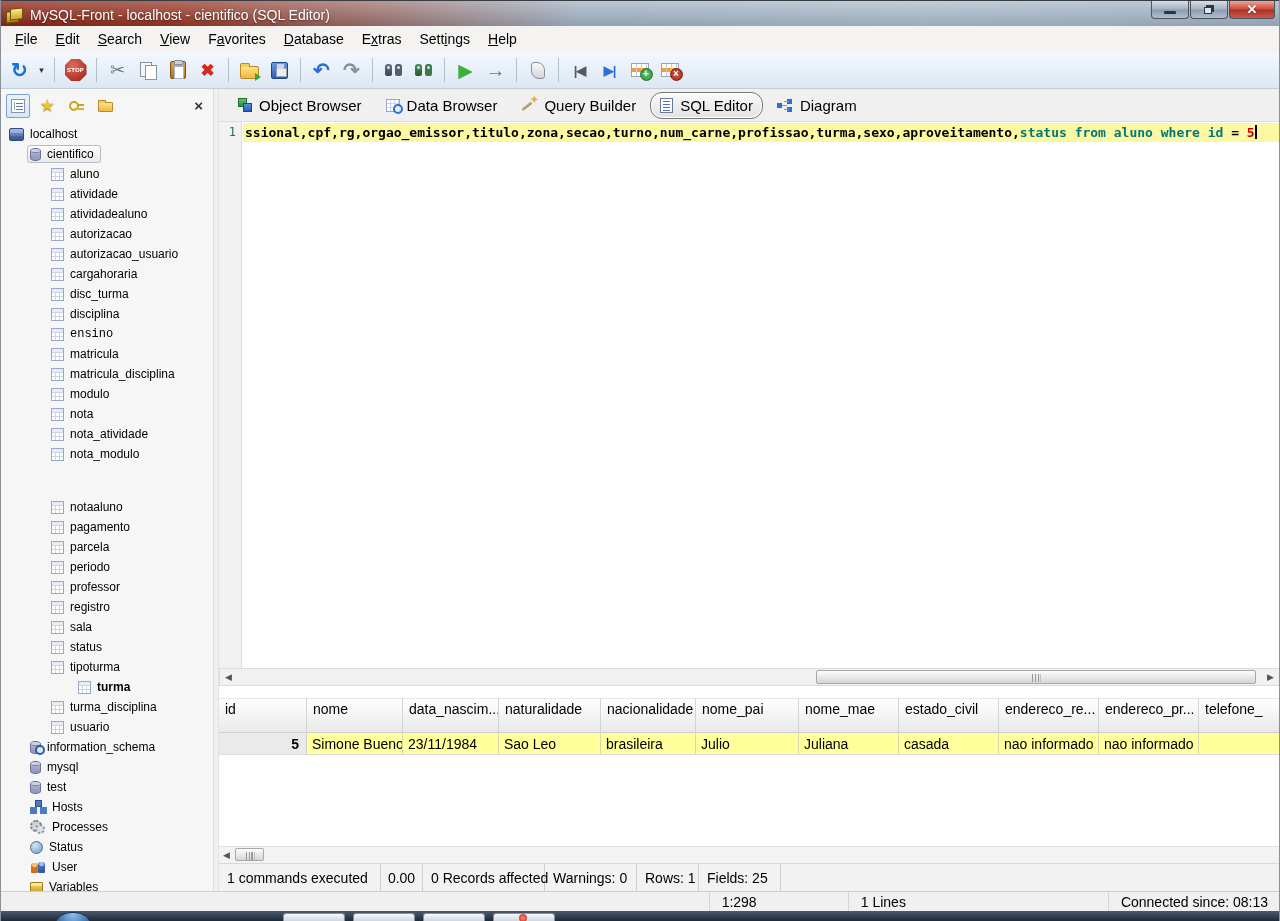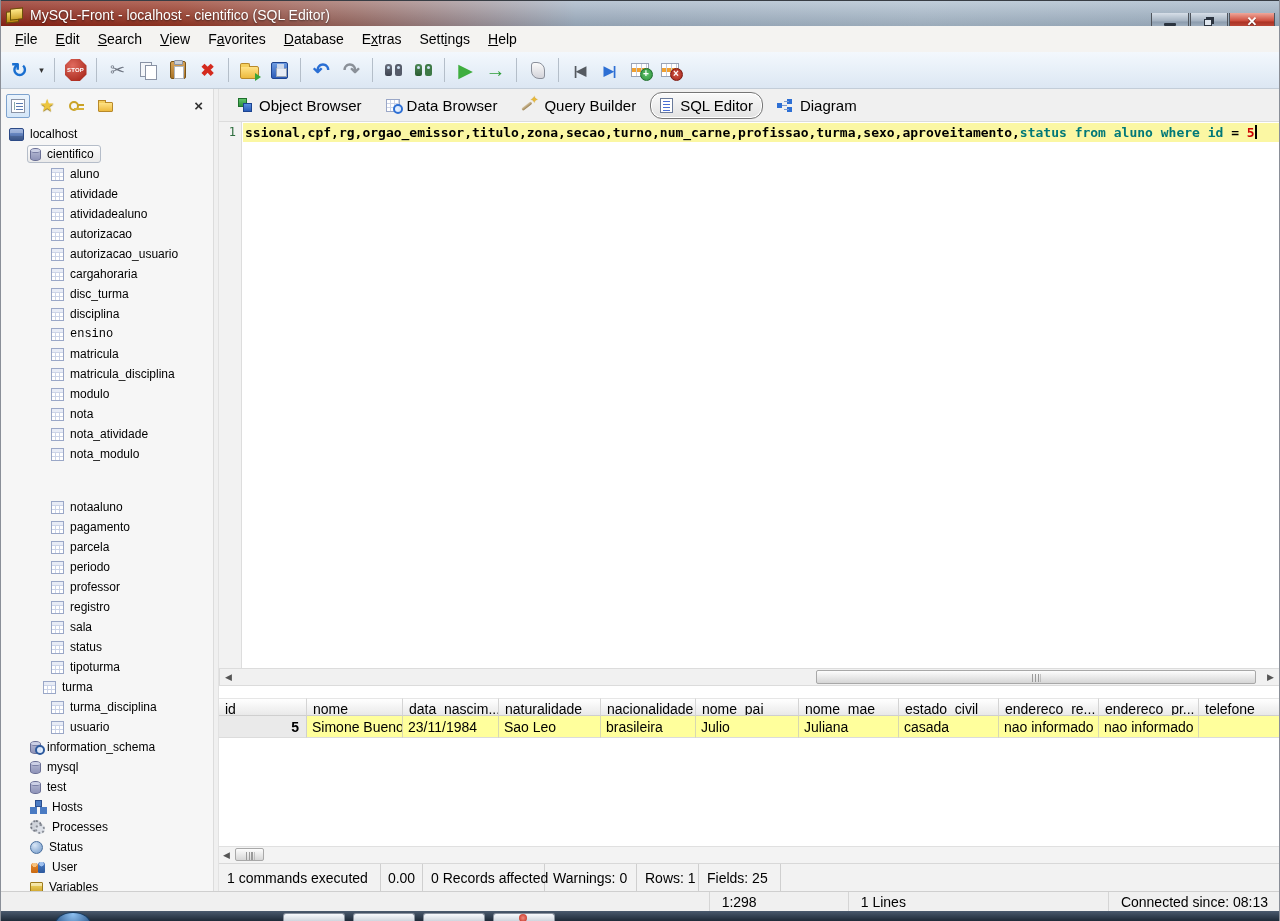--- a/index.html
+++ b/index.html
@@ -3,21 +3,21 @@
 <meta charset="utf-8">
 <style>
   * { margin:0; padding:0; box-sizing:border-box; }
   html,body { width:1280px; height:921px; overflow:hidden; }
   body { font-family:"Liberation Sans",sans-serif; background:#fff; position:relative; font-size:14px; color:#000; }
 
   
   .titlebar { position:absolute; left:0; top:0; width:1280px; height:28px;
     background:linear-gradient(to bottom, rgba(255,255,255,.28), rgba(0,0,0,.10)),
       linear-gradient(to right,#8c1d10 0%, #95321f 14%, #9a6a63 28%, #9fb0c3 45%, #a9bbcc 72%, #9db0c3 100%);
-    border-top:1px solid #383d44; display:flex; align-items:center; padding:12px 5px; }
+    border-top:1px solid #383d44; display:flex; align-items:center; padding:0 5px; }
   .app-icon { width:17px; height:15px; position:relative; }
   .app-icon::before { content:""; position:absolute; left:1px; top:4px; width:11px; height:10px;
     background:linear-gradient(#f2d967,#b8860b); border:1px solid #6b5208; transform:skewY(-6deg); }
   .app-icon::after { content:""; position:absolute; left:5px; top:1px; width:11px; height:10px;
     background:linear-gradient(#ffe98a,#cfa52e); border:1px solid #6b5208; transform:skewY(-6deg); }
   .title-text { color:#fff; margin-left:8px; text-shadow:0 1px 2px rgba(0,0,0,.55); font-size:14px; }
   .win-buttons { margin-left:auto; display:flex; gap:1px; align-self:flex-start; }
   .wb { width:38px; height:18px; border:1px solid #4e545c; border-top:none; border-radius:0 0 4px 4px;
     background:linear-gradient(#d7dfe8,#a3b1c0 48%,#8c9cae 52%,#b0becc); display:flex; align-items:center; justify-content:center; }
   .wb-close { width:46px; background:linear-gradient(#efa79a,#cc4a3a 48%,#ab3224 52%,#c85a4a); }
@@ -177,21 +177,21 @@
   .sb-thumb { position:absolute; top:1px; height:14px; background:linear-gradient(#fdfdfd,#d6d6d6); border:1px solid #a8a8a8; border-radius:2px; }
   .sb-grip { position:absolute; left:50%; top:3px; width:9px; height:8px; transform:translateX(-50%);
     background:repeating-linear-gradient(to right,#9a9a9a 0 1px, transparent 1px 3px); }
   .hscroll .sb-thumb { left:596px; width:440px; }
   .mini-scroll { position:absolute; left:219px; top:846px; width:1061px; height:17px; background:#f3f3f3; border-top:1px solid #e0e0e0; }
   .mini-scroll .sb-thumb { left:16px; width:29px; top:1px; height:13px; }
   .mini-scroll .sb-arrow { width:15px; }
 
   
   .grid { position:absolute; left:219px; top:698px; width:1061px; overflow:hidden; }
-  .grid-header { display:flex; height:18px; }
+  .grid-header { display:flex; height:35px; }
   .gh-cell { flex:none; background:linear-gradient(#fff,#e9e9e9); border-right:1px solid #d4d4d4;
     border-top:1px solid #e6e6e6; border-bottom:1px solid #cfcfcf; padding:2px 6px; font-size:14px; white-space:nowrap; overflow:hidden; }
   .grid-row { display:flex; height:22px; }
   .gr-id { flex:none; background:#eaeaea; border-right:1px solid #cfcfcf; border-bottom:1px solid #dcdcdc;
     font-weight:bold; text-align:right; padding:3px 7px; font-size:14px; }
   .gr-cell { flex:none; background:#ffff9c; border-right:1px solid #d8d8b0; border-bottom:1px solid #dcdcdc;
     padding:3px 5px; font-size:14px; white-space:nowrap; overflow:hidden; }
 
   
   .grid-status { position:absolute; left:219px; top:863px; width:1061px; height:28px; background:#f2f2f2;
@@ -482,21 +482,21 @@
           <span class="t-ic table-icon"></span>
           <span class="tree-label">status</span>
         </span>
       </div>
       <div class="tree-row" style="padding-left: 48px;">
         <span class="tree-wrap">
           <span class="t-ic table-icon"></span>
           <span class="tree-label">tipoturma</span>
         </span>
       </div>
-      <div class="tree-row" style="padding-left: 40px;">
+      <div class="tree-row" style="padding-left: 75px; font-weight: bold;">
         <span class="tree-wrap">
           <span class="t-ic table-icon"></span>
           <span class="tree-label">turma</span>
         </span>
       </div>
       <div class="tree-row" style="padding-left: 48px;">
         <span class="tree-wrap">
           <span class="t-ic table-icon"></span>
           <span class="tree-label">turma_disciplina</span>
         </span>

